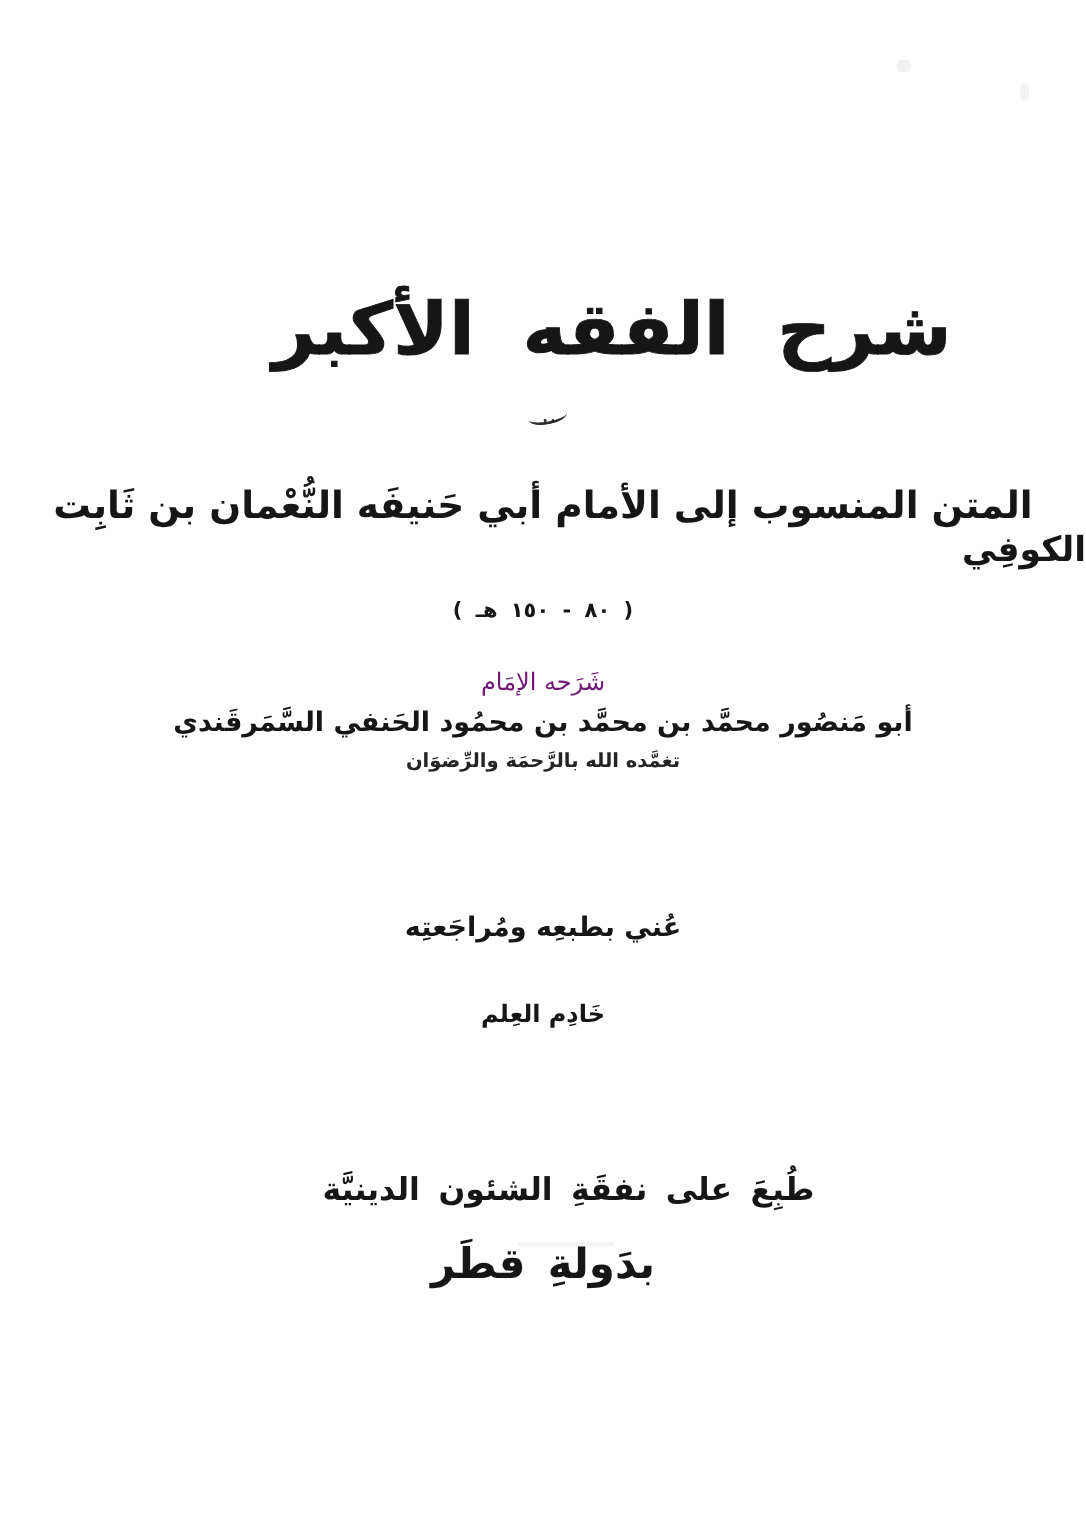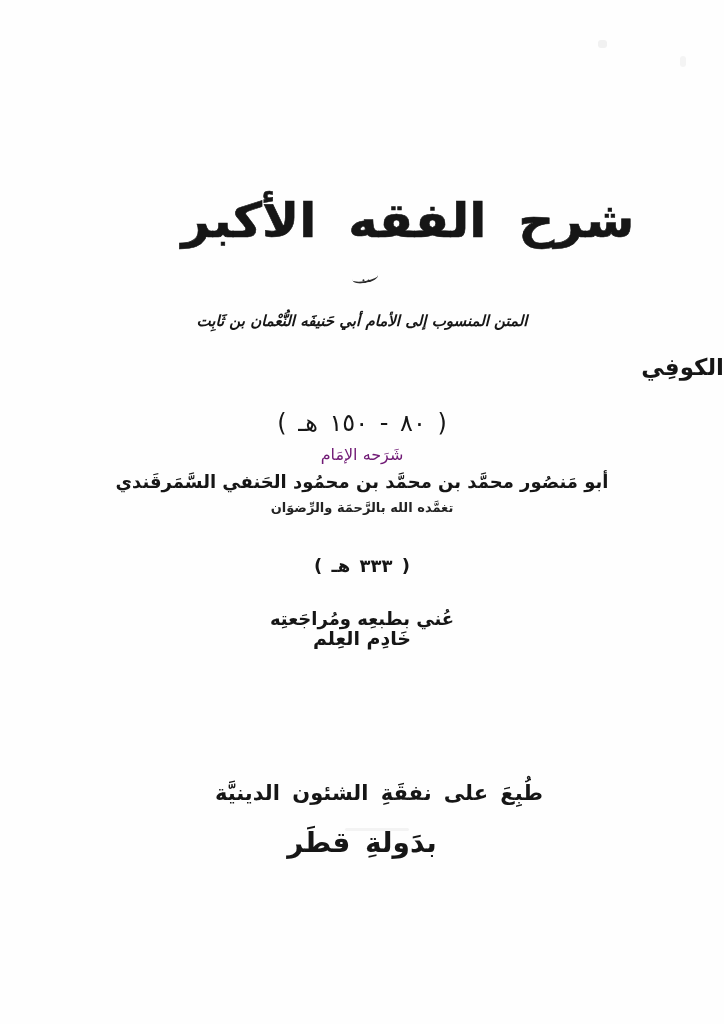--- a/index.html
+++ b/index.html
@@ -49,29 +49,29 @@
     content: "";
     position: absolute;
     left: 10px;
     top: 7px;
     width: 2px;
     height: 2px;
     background: #2b2b2b;
     border-radius: 50%;
     box-shadow: 5px 1px 0 #2b2b2b;
   }
-  .attribution   { top: 297px; font-size: 15px; font-weight: bold; font-style: italic; }
+  .attribution   { top: 297px; font-size: 25px; font-weight: bold; }
   .nisba         { top: 331px; font-size: 23px; font-weight: bold; text-align: right; }
-  .author-dates  { top: 385px; font-size: 24px; font-weight: 400; word-spacing: 4px; }
+  .author-dates  { top: 385px; font-size: 14px; font-weight: 700; word-spacing: 4px; }
   .sharh-heading { top: 429px; font-size: 16px; font-weight: 400; color: #701a75; }
   .commentator   { top: 453px; font-size: 18px; font-weight: bold; }
   .blessing      { top: 487px; font-size: 13px; font-weight: 600; color: #242424; }
   .death-date    { top: 537px; font-size: 18px; font-weight: 600; word-spacing: 3px; }
   .care-line     { top: 590px; font-size: 18px; font-weight: bold; }
-  .epithet       { top: 608px; font-size: 19px; font-weight: bold; }
+  .epithet       { top: 650px; font-size: 16px; font-weight: bold; }
   .editor-name   { top: 645px; font-size: 18px; font-weight: bold; }
   .funding-line  { top: 760px; font-size: 21px; font-weight: bold; word-spacing: 5px; padding-left: 34px; }
   .location-line { top: 798px; font-size: 28px; font-weight: bold; word-spacing: 5px; }
   .artifact {
     position: absolute;
     border-radius: 3px;
   }
   .artifact-1 { left: 598px; top: 40px;  width: 9px;  height: 8px;  background: #f1f1f1; }
   .artifact-2 { left: 680px; top: 56px;  width: 6px;  height: 11px; background: #f4f4f4; }
   .artifact-3 { left: 345px; top: 828px; width: 64px; height: 3px;  background: #f3f3f3; }
@@ -90,21 +90,20 @@
   <p class="line nisba">الكوفِي</p>
 
   <p class="line author-dates">( ٨٠ - ١٥٠ هـ )</p>
 
   <p class="line sharh-heading">شَرَحه الإمَام</p>
 
   <p class="line commentator">أبو مَنصُور محمَّد بن محمَّد بن محمُود الحَنفي السَّمَرقَندي</p>
 
   <p class="line blessing">تغمَّده الله بالرَّحمَة والرِّضوَان</p>
 
-  <p class="line death-date">( ٣٣٣ هـ )</p>
 
   <p class="line care-line">عُني بطبعِه ومُراجَعتِه</p>
 
   <p class="line epithet">خَادِم العِلم</p>
 
 
   <p class="line funding-line">طُبِعَ على نفقَةِ الشئون الدينيَّة</p>
 
   <p class="line location-line">بدَولةِ قطَر</p>
 

